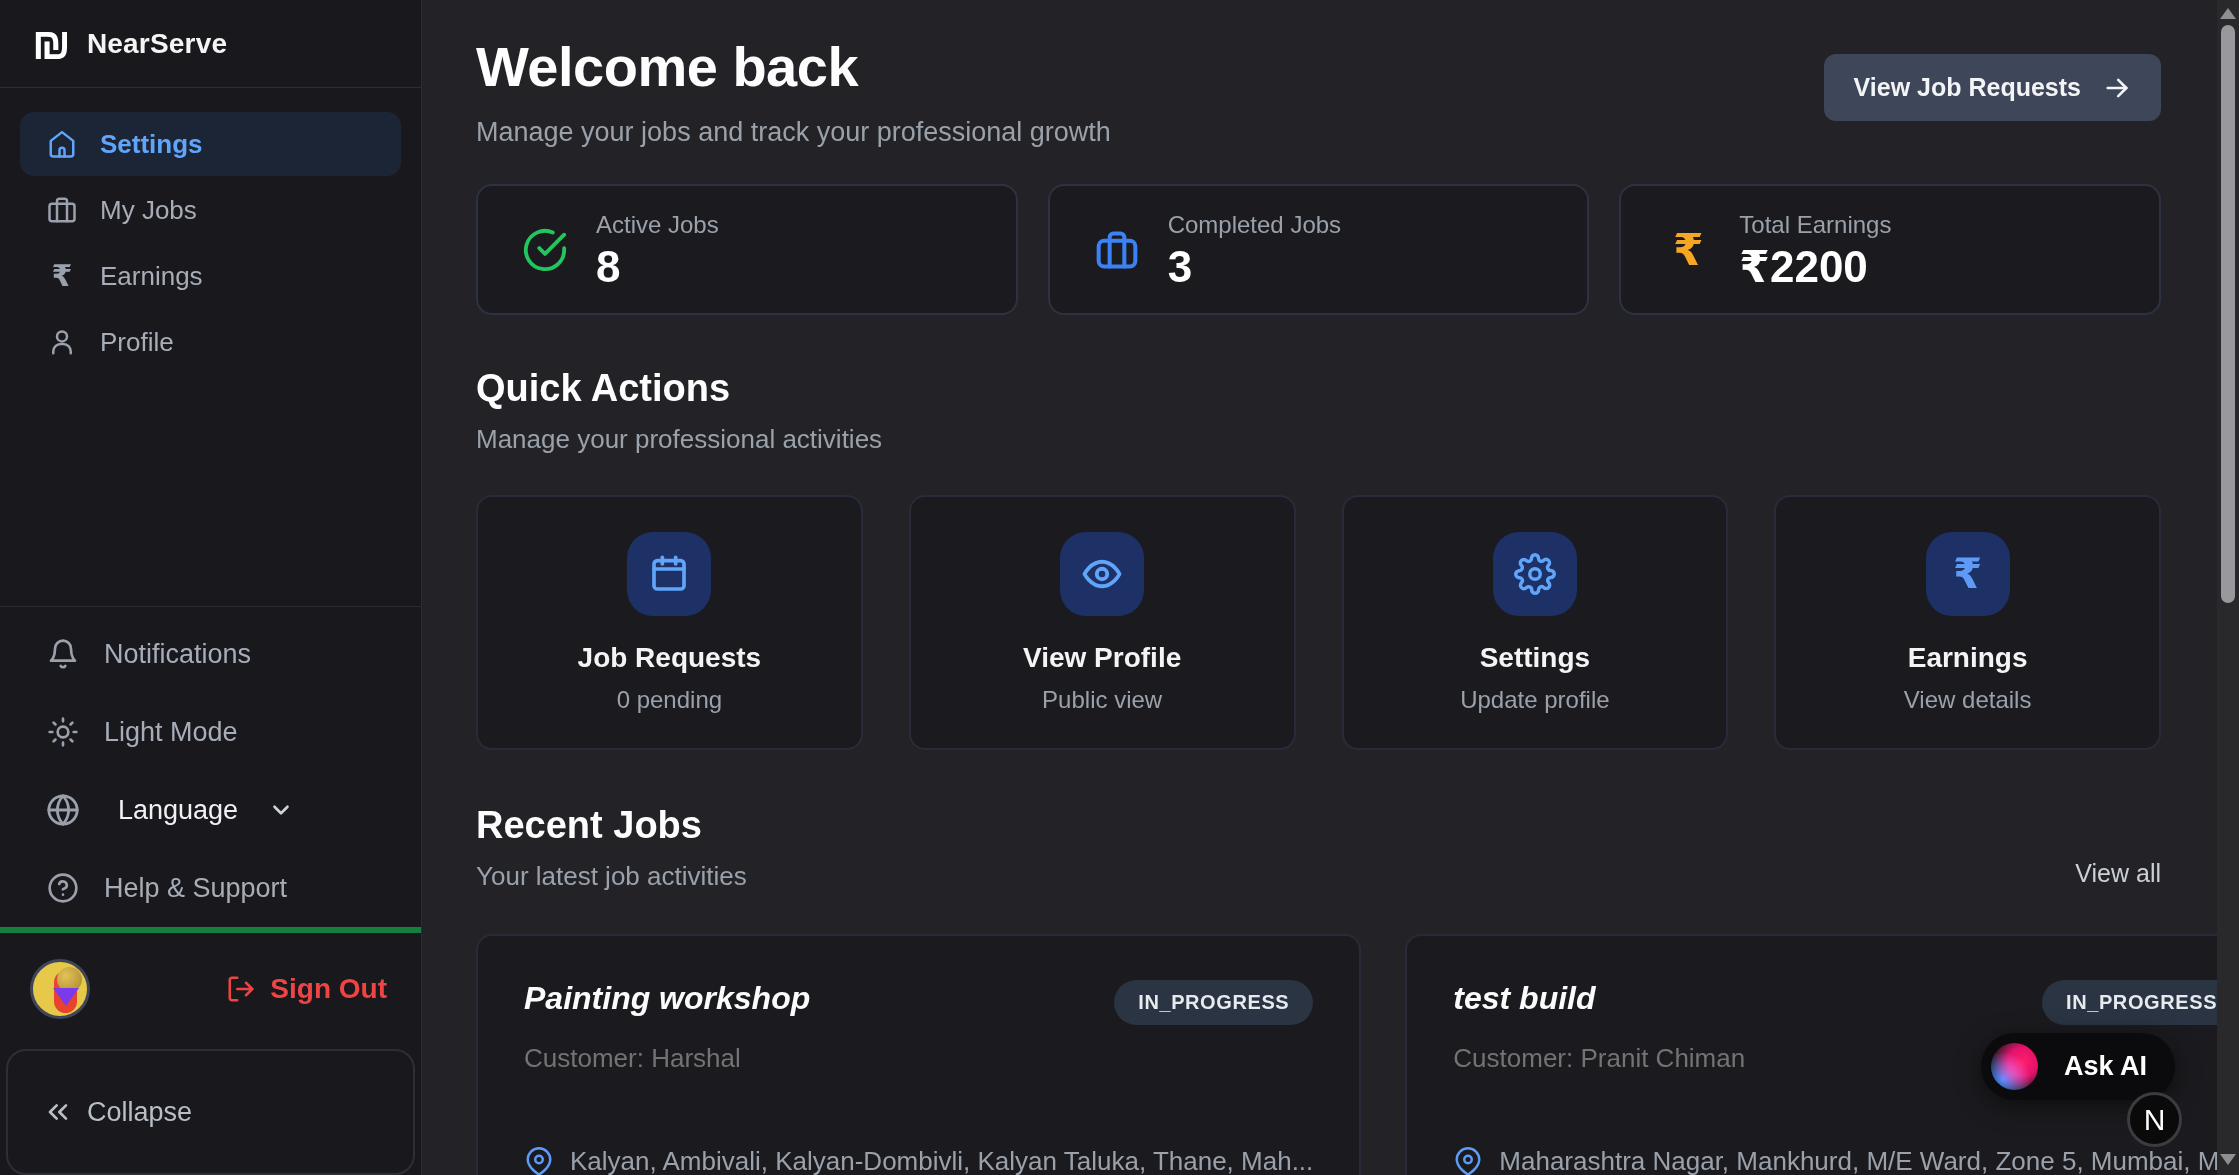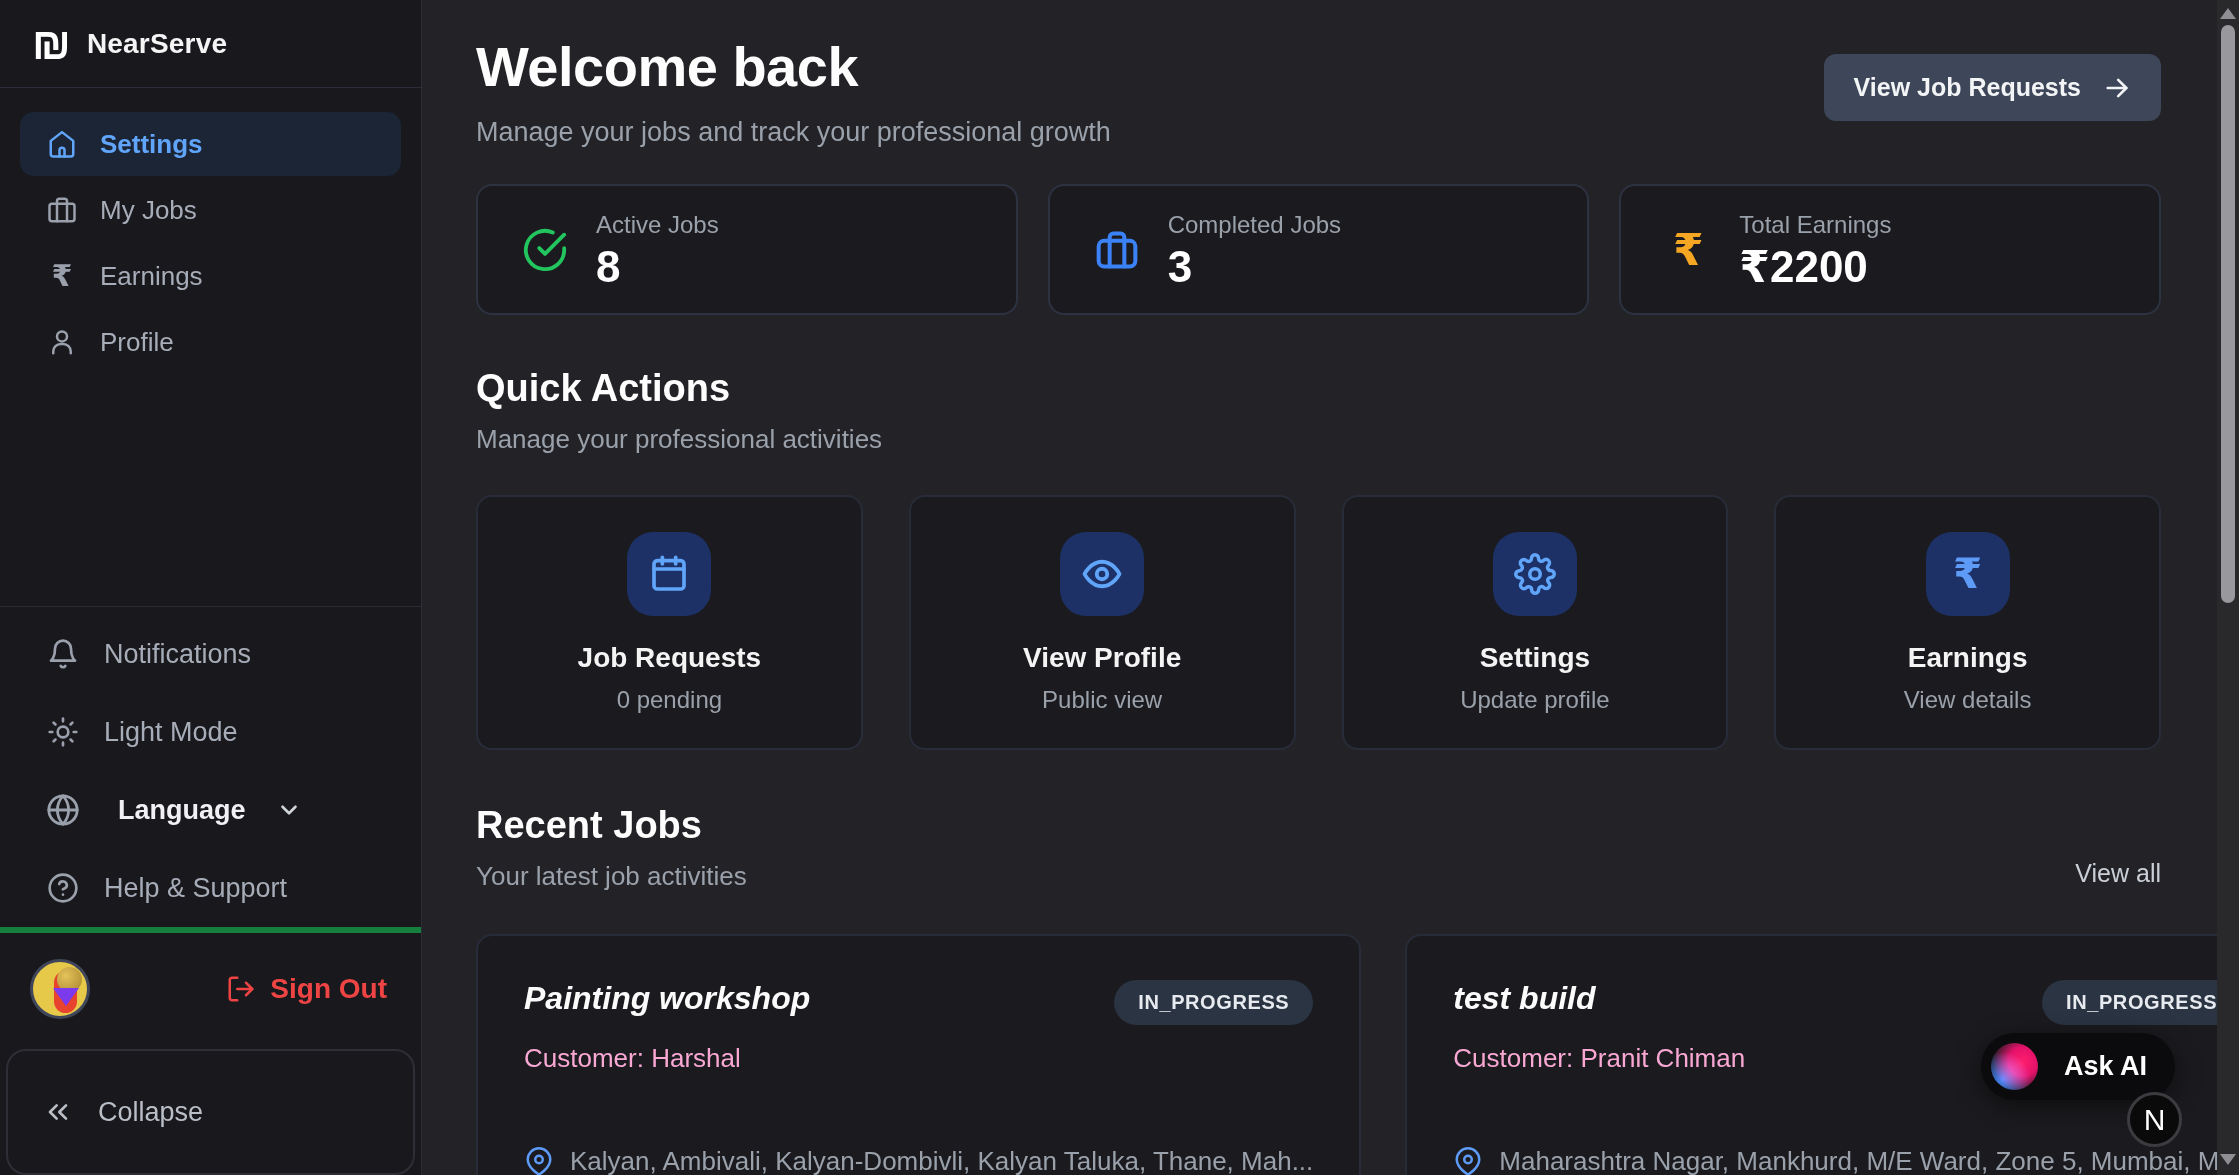--- a/index.html
+++ b/index.html
@@ -34,42 +34,42 @@
   .rupee-glyph { font-size:30px; font-weight:600; line-height:1; }
 
   .side-spacer { flex:1; }
 
   .side-secondary { border-top:1px solid #2b2b31; padding:8px 20px 0 20px; }
   .sec-item {
     display:flex; align-items:center; gap:24px; height:78px; padding:0 26px;
     color:#a7adb8; font-size:27px; cursor:pointer; border-radius:14px;
   }
   .sec-item .ni { width:34px; display:flex; justify-content:center; color:#9aa0ac; }
-  .sec-item.lang { color:#f1f1f3; font-weight:700; }
+  .sec-item.lang { color:#f1f1f3; font-weight:400; }
   .sec-item.lang .lbl { margin-left:14px; }
   .chev { color:#cfd3da; margin-left:6px; }
 
   .side-signout {
     border-top:6px solid #15803d; height:118px; flex:0 0 118px;
     display:flex; align-items:center; justify-content:space-between; padding:0 34px 0 30px;
   }
   .avatar {
     width:60px; height:60px; border-radius:50%; background:#e7c94a;
     position:relative; overflow:hidden; border:3px solid #40465a; cursor:pointer;
   }
   .avatar .blob { position:absolute; left:21px; top:9px; width:23px; height:42px; background:#e8432e; border-radius:14px; }
   .avatar .gold { position:absolute; right:5px; top:5px; width:25px; height:25px; border-radius:50%;
     background:radial-gradient(circle at 35% 35%, #e3c35a, #a8832b); }
   .avatar .tri  { position:absolute; right:8px; top:26px; width:0; height:0;
     border-left:13px solid transparent; border-right:13px solid transparent; border-top:18px solid #7c3aed; }
   .signout-btn { display:flex; align-items:center; gap:14px; color:#ef4444; font-size:28px; font-weight:600; cursor:pointer; }
 
   .collapse-box {
     margin:4px 6px 0 6px; height:126px; border:2px solid #2e2e36; border-radius:20px;
-    display:flex; align-items:center; gap:24px; padding:0 34px; color:#b9bec7; font-size:27px; cursor:pointer;
+    display:flex; align-items:center; gap:13px; padding:0 34px; color:#b9bec7; font-size:27px; cursor:pointer;
   }
   .collapse-box .ni { color:#b9bec7; }
 
   
   .main {
     position:absolute; left:422px; right:22px; top:0; bottom:0;
     padding:34px 56px 0 54px; overflow:hidden;
   }
   .page-head { display:flex; justify-content:space-between; align-items:flex-start; }
   .h1 { font-size:56px; font-weight:700; letter-spacing:-.5px; color:#fdfdfd; }
@@ -114,21 +114,21 @@
   .job-card {
     height:430px; background:#1b1b1f; border:2px solid rgba(86,106,146,.22); border-radius:16px;
     padding:44px 46px; cursor:pointer;
   }
   .job-top { display:flex; justify-content:space-between; align-items:flex-start; }
   .job-title { font-size:32px; font-weight:700; color:#fbfbfc;font-style:italic; }
   .job-badge {
     background:#2a3442; color:#e7eaef; font-size:20px; font-weight:600; letter-spacing:.6px;
     padding:11px 24px; border-radius:999px; white-space:nowrap;
   }
-  .job-customer { margin-top:18px; font-size:26px; color:#f9a8d4; }
+  .job-customer { margin-top:18px; font-size:26px; color:#737373; }
   .job-meta { margin-top:72px; display:flex; align-items:center; gap:16px; font-size:26px; color:#9aa1ab; }
   .meta-ic { color:#5e9bf7; flex:0 0 auto; }
   .truncate { white-space:nowrap; overflow:hidden; text-overflow:ellipsis; }
 
   
   .ask-ai {
     position:absolute; right:64px; top:1033px; height:67px; z-index:5;
     background:#0b0b0d; border-radius:34px; display:flex; align-items:center;
     gap:26px; padding:0 28px 0 10px; box-shadow:0 6px 24px rgba(0,0,0,.5); cursor:pointer;
   }

